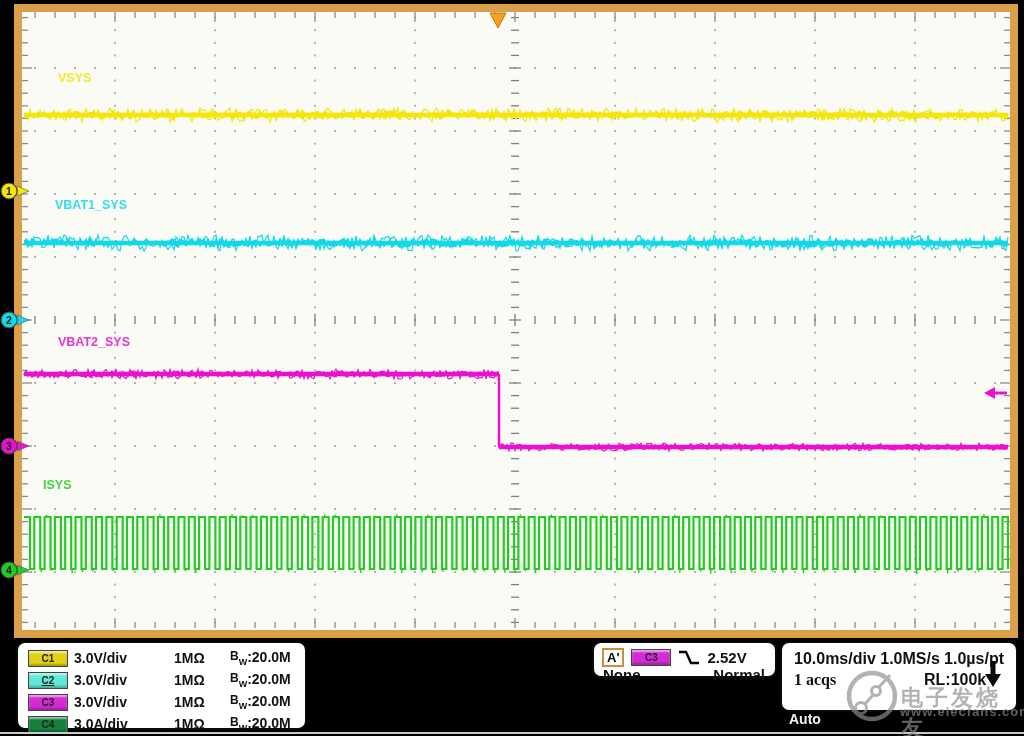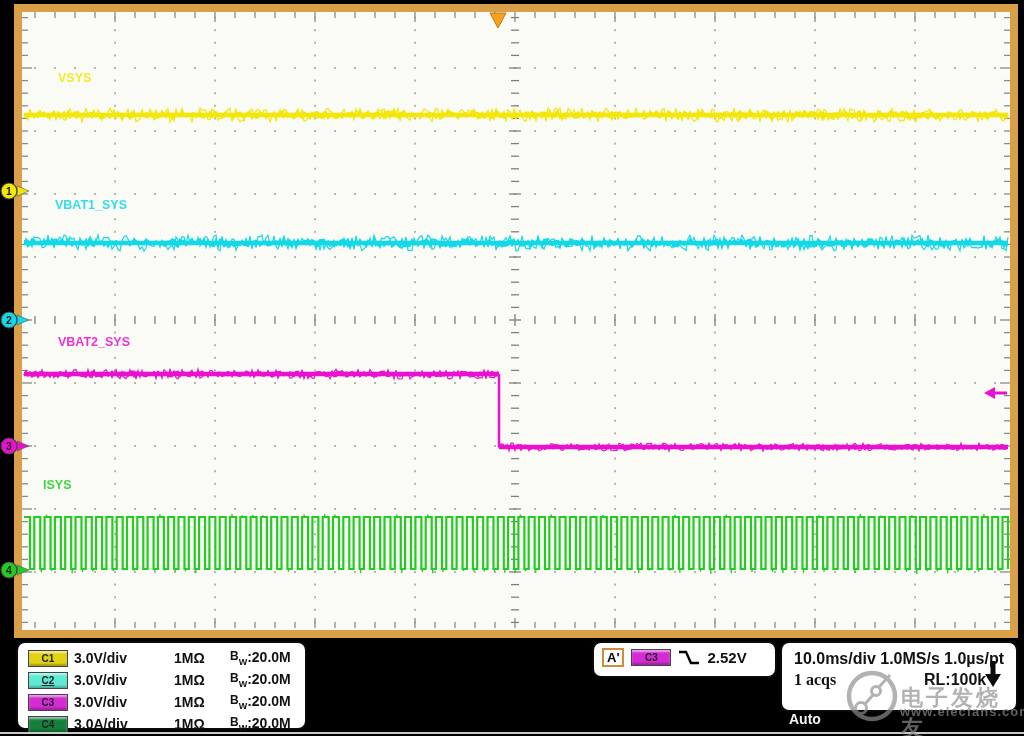--- a/index.html
+++ b/index.html
@@ -1292,20 +1292,24 @@
 
 <div class="panel" style="left:592px;top:641px;width:185px;height:37px;">
   <div class="trigrow1">
     <span class="abox">A'</span>
     <span class="pill" style="background:#d42bd4;">C3</span>
     <svg width="22" height="17">
       <polyline points="1,3 8,3 13,14 21,14" fill="none" stroke="#000" stroke-width="2.4"></polyline>
     </svg>
     <span>2.52V</span>
   </div>
+  <div class="trigrow2">
+    <span>None</span>
+    <span>Normal</span>
+  </div>
 </div>
 
 <div class="panel" style="left:780px;top:641px;width:238px;height:71px;padding-top:5px;">
   <div class="hrow">
     <span>10.0ms/div 1.0MS/s</span>
     <span style="margin-left:auto;">1.0µs/pt</span>
   </div>
   <div class="hrow">
     <span style="width:130px;font-family:Liberation Serif, serif;">1 acqs</span>
     <span>RL:100k</span>

